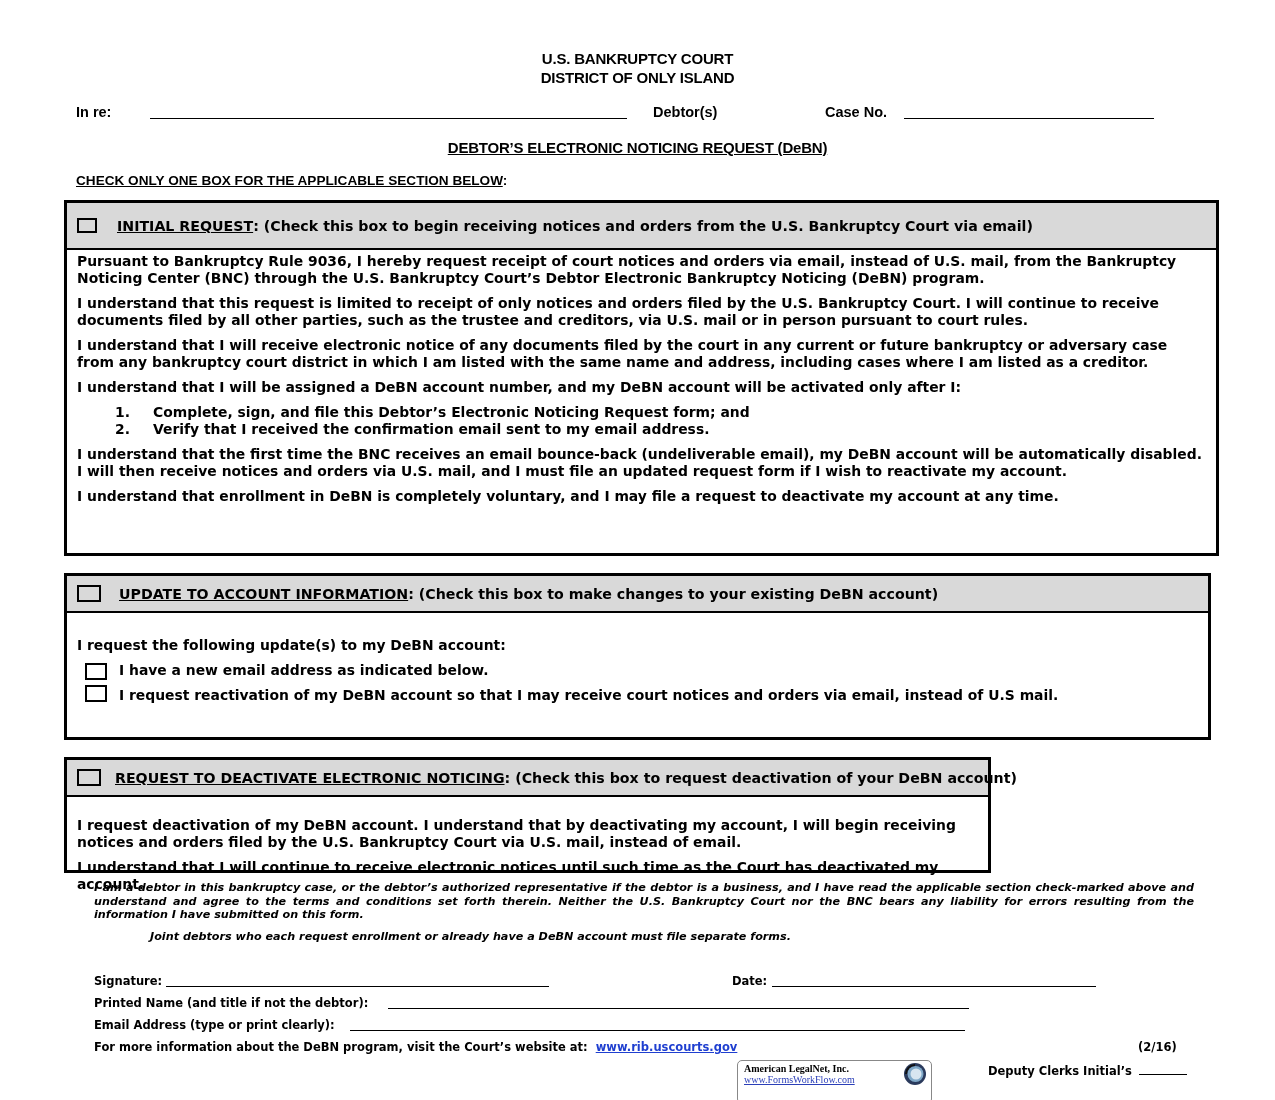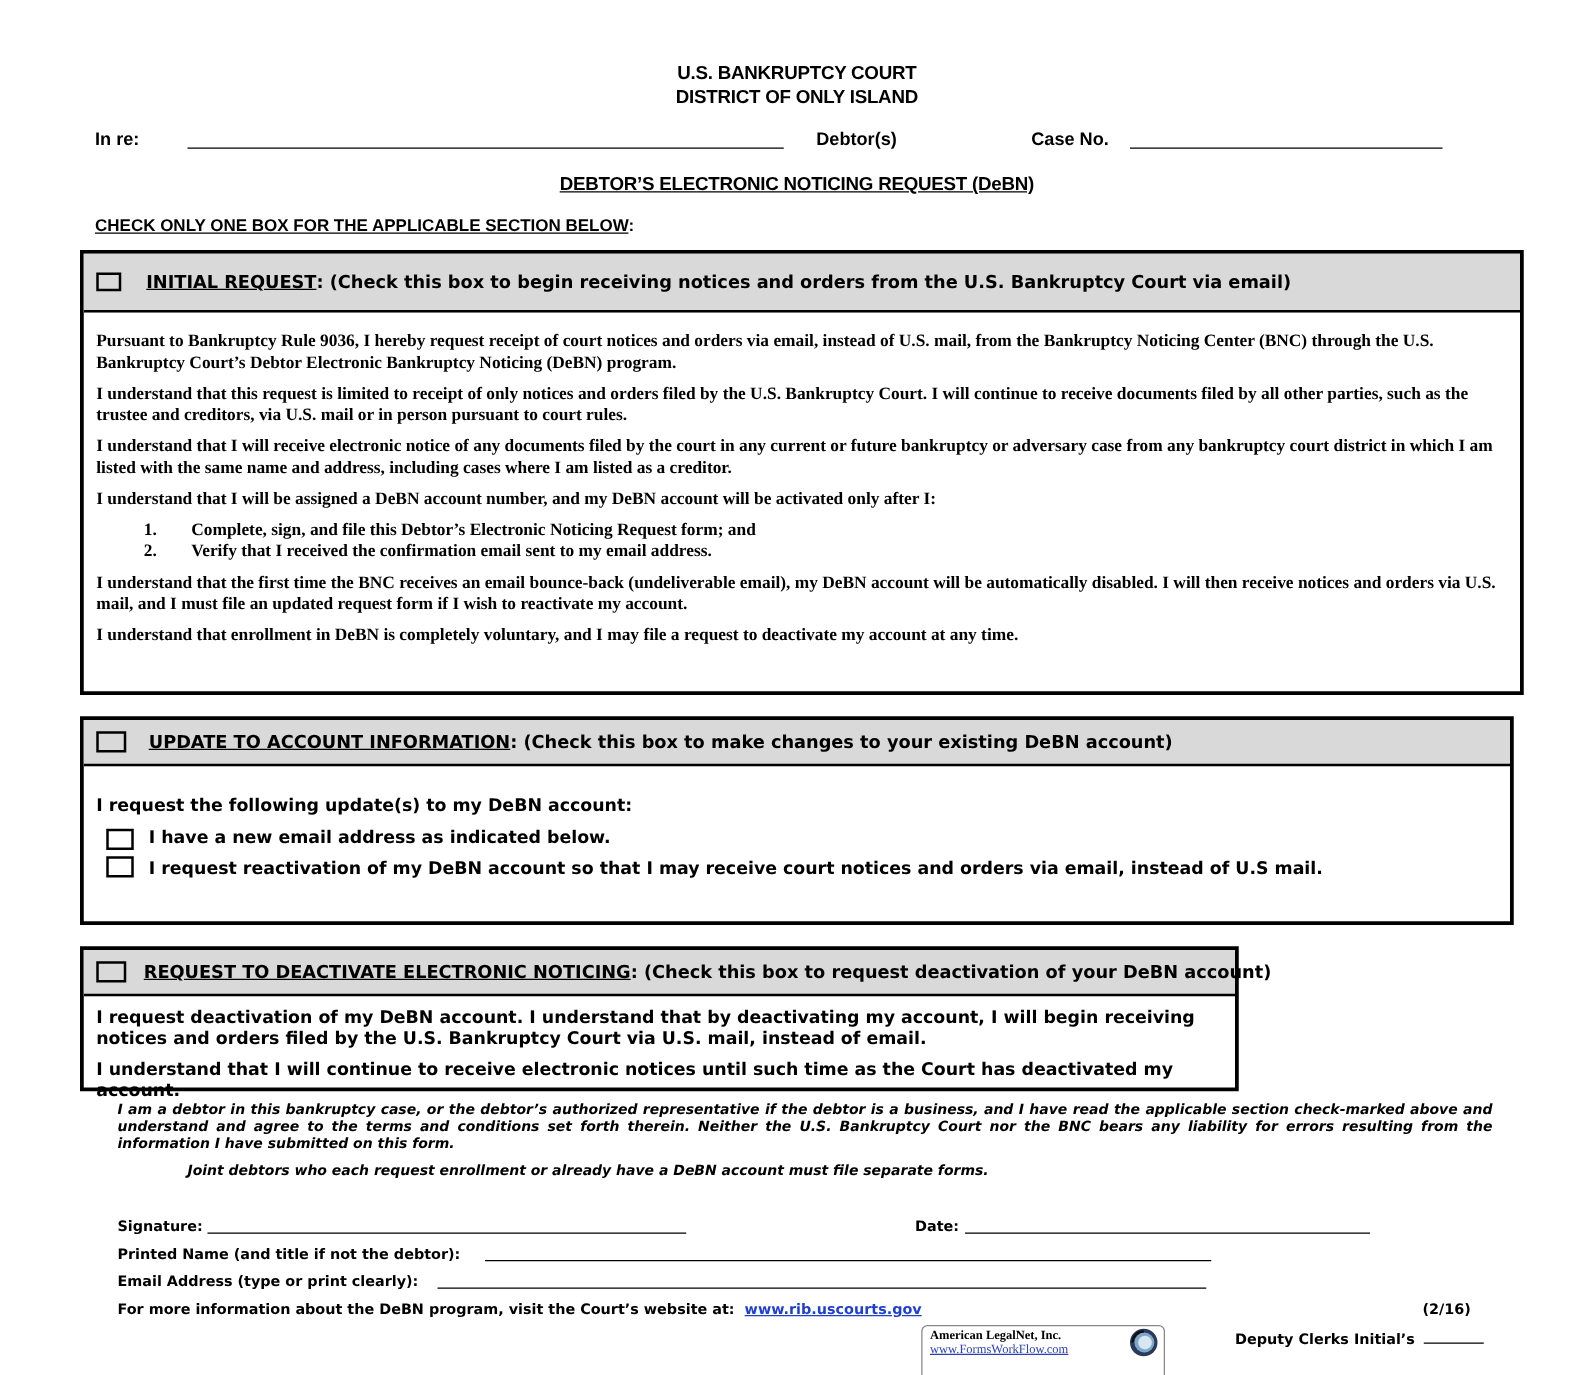--- a/index.html
+++ b/index.html
@@ -50,21 +50,21 @@
 <div class="abs title" style="top:139px; text-decoration:underline;">DEBTOR’S ELECTRONIC NOTICING REQUEST (DeBN)</div>
 
 <div class="abs" style="top:173px; left:76px; font-family:'Liberation Sans',sans-serif; font-weight:bold; font-size:13.6px;"><span style="text-decoration:underline;">CHECK ONLY ONE BOX FOR THE APPLICABLE SECTION BELOW</span><span>:</span></div>
 
 <div class="section" style="left:64px; top:200px; width:1155px; height:356px;">
   <div class="sec-head" style="height:47px;">
     <span class="cb"></span>
     <span class="label">INITIAL REQUEST</span>
       <span>:  (Check this box to begin receiving notices and orders from the U.S. Bankruptcy Court via email)</span>
   </div>
-  <div class="sec-body" style="padding-top:15px;font-family:Liberation Serif, serif;">
+  <div class="sec-body" style="padding-top:3px;">
     <p>Pursuant to Bankruptcy Rule 9036, I hereby request receipt of court notices and orders via email, instead of U.S. mail, from the Bankruptcy Noticing Center (BNC) through the U.S. Bankruptcy Court’s Debtor Electronic Bankruptcy Noticing (DeBN) program.</p>
     <p>I understand that this request is limited to receipt of only notices and orders filed by the U.S. Bankruptcy Court.  I will continue to receive documents filed by all other parties, such as the trustee and creditors, via U.S. mail or in person pursuant to court rules.</p>
     <p>I understand that I will receive electronic notice of any documents filed by the court in any current or future bankruptcy or adversary case from any bankruptcy court district in which I am listed with the same name and address, including cases where I am listed as a creditor.</p>
     <p>I understand that I will be assigned a DeBN account number, and my DeBN account will be activated only after I:</p>
     <ul class="olist">
       <li>
           <span class="num">1.</span>
           <span>Complete, sign, and file this Debtor’s Electronic Noticing Request form; and</span>
         </li>
       <li>
@@ -95,21 +95,21 @@
     </div>
   </div>
 </div>
 
 <div class="section" style="left:64px; top:757px; width:927px; height:116px;">
   <div class="sec-head" style="height:37px;">
     <span class="cb" style="width:24px; height:17px;"></span>
     <span class="label" style="margin-left:14px;">REQUEST TO DEACTIVATE ELECTRONIC NOTICING</span>
       <span>:  (Check this box to request deactivation of your DeBN account)</span>
   </div>
-  <div class="sec-body" style="padding-top:9px;">
+  <div class="sec-body" style="padding-top:20px;">
     <p>I request deactivation of my DeBN account.  I understand that by deactivating my account, I will begin receiving notices and orders filed by the U.S. Bankruptcy Court via U.S. mail, instead of email.</p>
     <p>I understand that I will continue to receive electronic notices until such time as the Court has deactivated my account.</p>
   </div>
 </div>
 
 <div class="abs italic" style="left:94px; top:881px; width:1100px; text-align:justify;">I am a debtor in this bankruptcy case, or the debtor’s authorized representative if the debtor is a business, and I have read the applicable section check-marked above and understand and agree to the terms and conditions set forth therein.  Neither the U.S. Bankruptcy Court nor the BNC bears any liability for errors resulting from the information I have submitted on this form.</div>
 <div class="abs italic" style="left:150px; top:930px;">Joint debtors who each request enrollment or already have a DeBN account must file separate forms.</div>
 
 <div class="abs sig" style="left:94px; top:974px;">Signature:</div>
 <div class="abs" style="left:166px; top:973px; width:383px; height:13px; border-bottom:1.2px solid #000;"><span></span></div>

